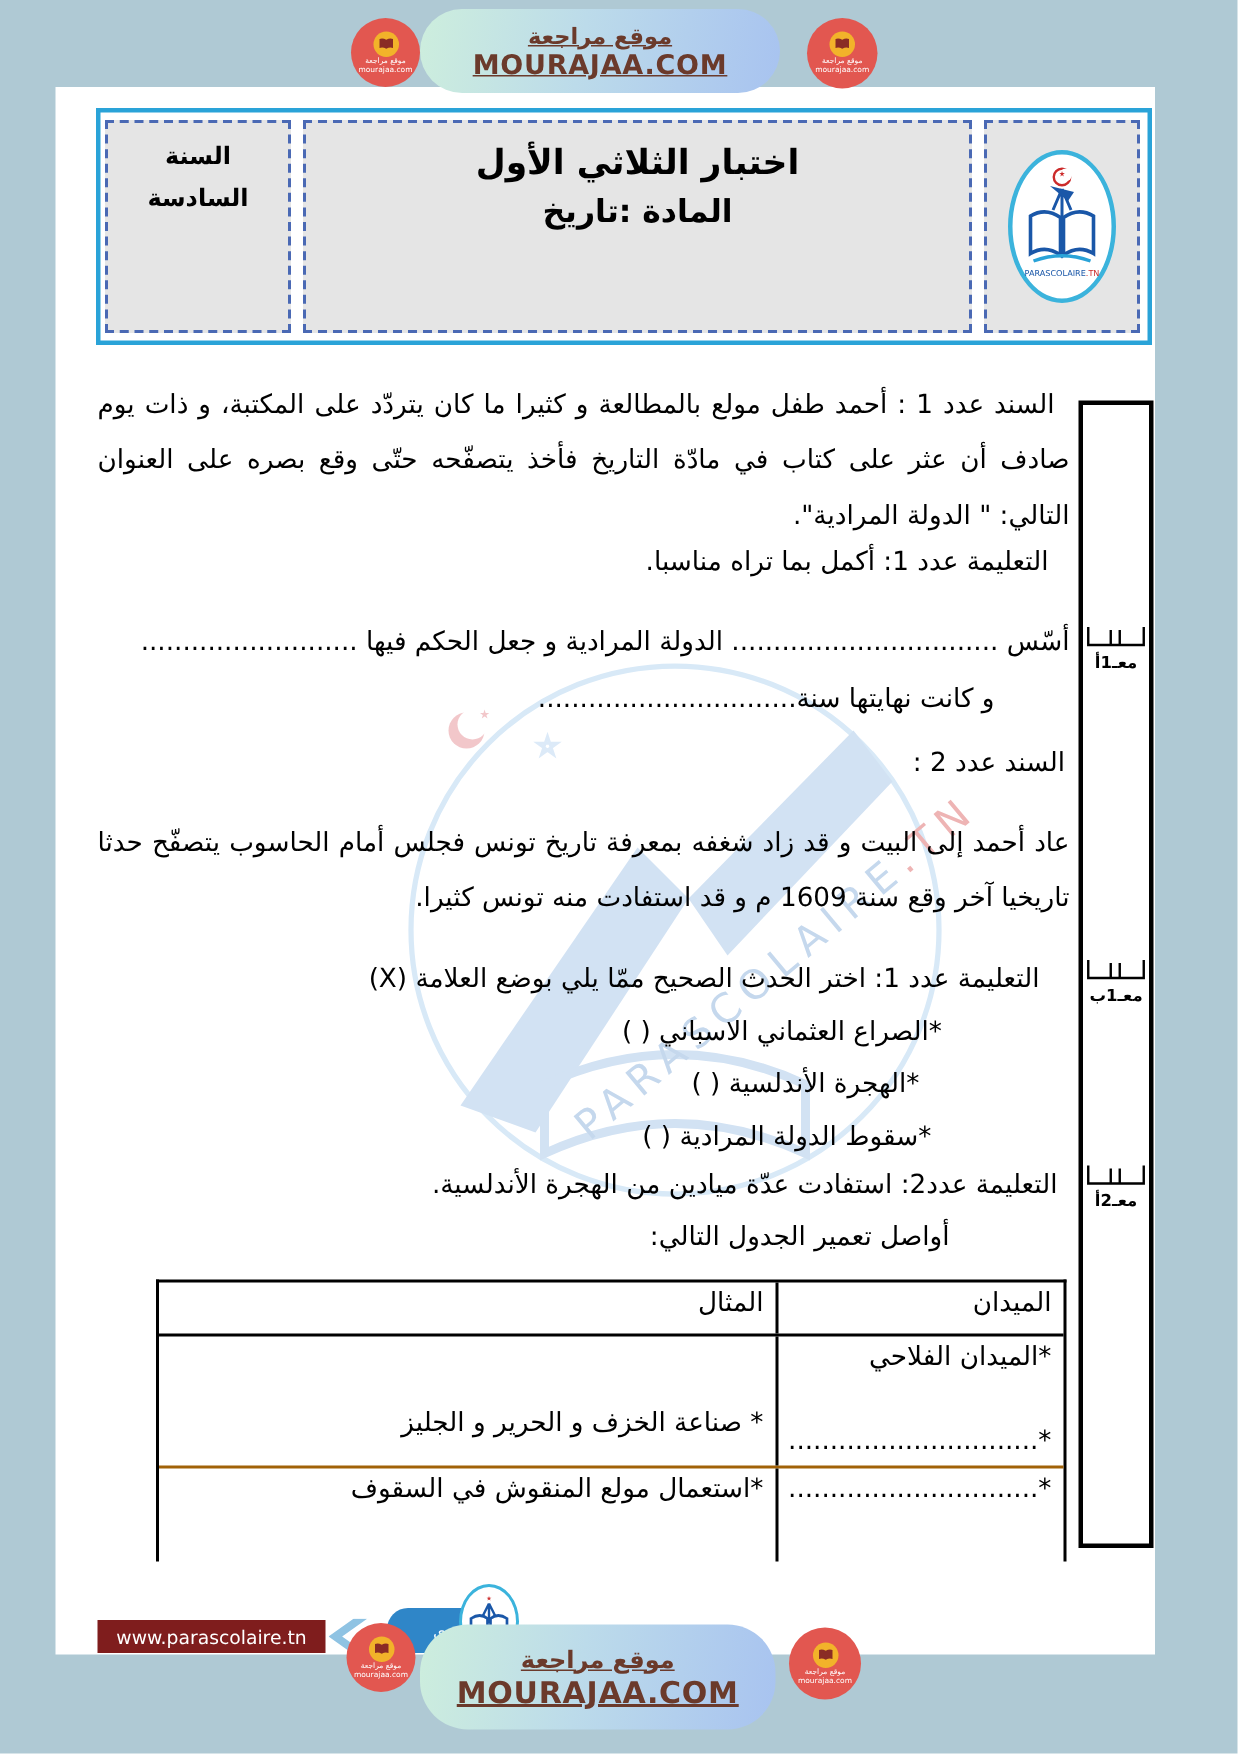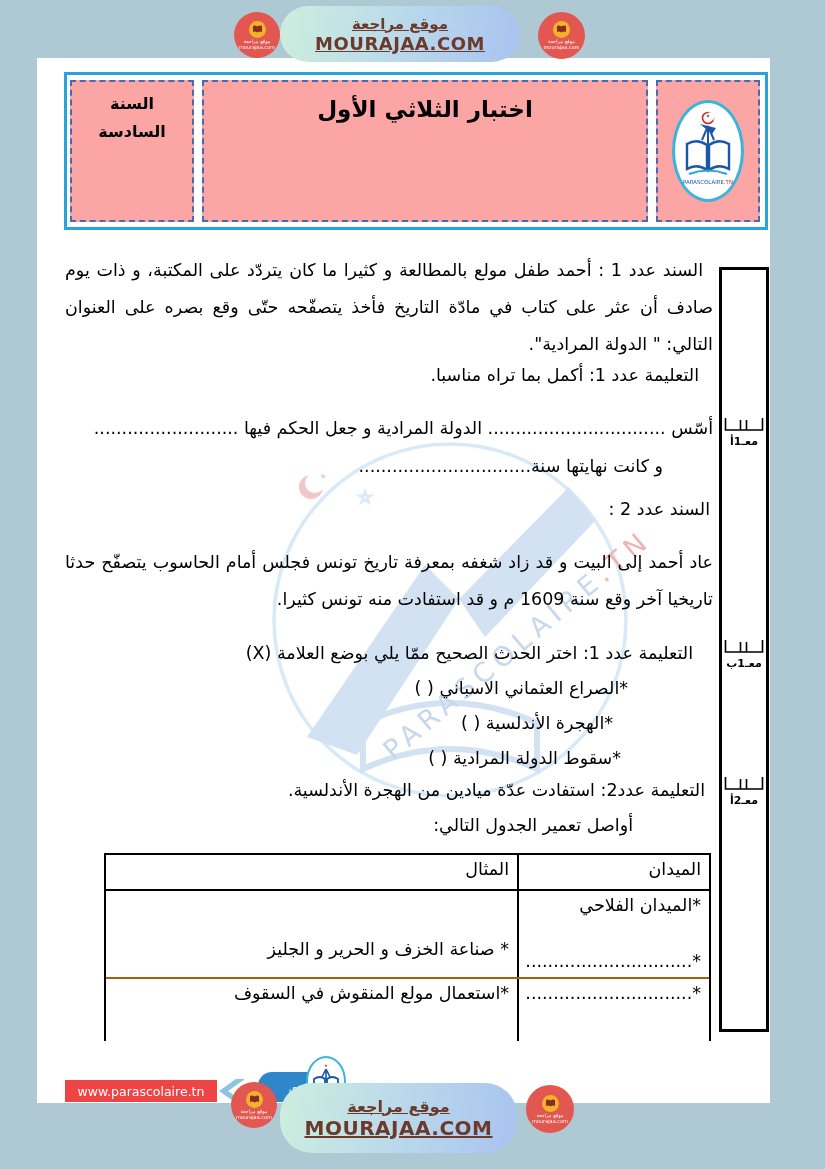--- a/index.html
+++ b/index.html
@@ -16,21 +16,21 @@
   .badge{background:#e25750;border-radius:50%;display:flex;flex-direction:column;align-items:center;
          justify-content:center;z-index:31;}
   .badge .ycirc{width:17px;height:17px;background:#f2b32a;border-radius:50%;display:flex;
                 align-items:center;justify-content:center;}
   .badge .btxt{color:#fff;font-size:5px;line-height:6px;text-align:center;}
   
   .page{left:37px;top:58px;width:733px;height:1045px;background:#ffffff;z-index:1;}
   
   .hd-outer{left:64px;top:72px;width:704px;height:158px;border:3px solid #2aa3d8;background:#fff;
             box-sizing:border-box;z-index:5;}
-  .dash{border:2px dashed #4a69b4;box-sizing:border-box;background:#fca5a5;z-index:6;}
+  .dash{border:2px dashed #4a69b4;box-sizing:border-box;background:#e5e5e5;z-index:6;}
   .grade-box{left:70px;top:80px;width:124px;height:142px;text-align:center;font-weight:bold;
              font-size:16px;line-height:28px;padding-top:8px;direction:rtl;}
   .title-box{left:202px;top:80px;width:446px;height:142px;text-align:center;direction:rtl;}
   .title-box .t1{font-size:23px;font-weight:bold;margin-top:14px;}
   .title-box .t2{font-size:21px;font-weight:bold;margin-top:7px;}
   .logo-box{left:656px;top:80px;width:104px;height:142px;display:flex;align-items:center;justify-content:center;}
   .oval{width:66px;height:96px;border:3px solid #3bb3dc;border-radius:50%;background:#fff;
         display:flex;align-items:center;justify-content:center;}
   
   .wm{left:245px;top:425px;z-index:2;}
@@ -48,21 +48,21 @@
   .extable{left:104px;top:853px;width:607px;direction:rtl;z-index:3;border:2px solid #000;
            border-bottom:none;box-sizing:border-box;background:transparent;}
   .trow{display:flex;}
   .tcell-f{width:192px;border-left:2px solid #000;box-sizing:border-box;padding:4px 8px;
            text-align:right;position:relative;}
   .tcell-e{flex:1;box-sizing:border-box;padding:4px 8px;text-align:right;position:relative;}
   .rhead{height:34px;border-bottom:2px solid #000;font-size:17.5px;}
   .rbig{height:86px;border-bottom:2px solid #a16207;font-size:17.5px;}
   .rlast{height:62px;font-size:17.5px;}
   
-  .wwwbar{left:65px;top:1080px;width:152px;height:22px;background:#ef4444;color:#fff;
+  .wwwbar{left:65px;top:1080px;width:152px;height:22px;background:#7f1d1d;color:#fff;
           font-size:12.5px;display:flex;align-items:center;justify-content:center;z-index:20;}
   .chev{left:219px;top:1079px;width:26px;height:24px;background:#8fc3e3;
         clip-path:polygon(100% 0,35% 50%,100% 100%,65% 100%,0 50%,65% 0);z-index:19;}
   .ribbon{left:258px;top:1072px;width:84px;height:30px;background:#2f86c8;border-radius:14px;
           color:#fff;font-size:11px;display:flex;align-items:center;justify-content:center;
           direction:rtl;z-index:18;}
   .mini-oval{left:306px;top:1056px;width:40px;height:50px;border:2.5px solid #3bb3dc;border-radius:50%;
              background:#fff;box-sizing:border-box;display:flex;align-items:center;justify-content:center;z-index:19;}
 </style>
 </head>
@@ -97,20 +97,21 @@
 
 <div class="abs hd-outer"></div>
 
 <div class="abs dash grade-box">
   <div>السنة</div>
   <div>السادسة</div>
 </div>
 
 <div class="abs dash title-box">
   <div class="t1">اختبار الثلاثي الأول</div>
+  <div class="t2">المادة :تاريخ</div>
 </div>
 
 <div class="abs dash logo-box">
   <div class="oval">
     <svg width="58" height="86" viewBox="0 0 58 86">
       <circle cx="29" cy="10" r="5.5" fill="none" stroke="#cc2b2b" stroke-width="1.6"></circle>
       <circle cx="31.5" cy="8.5" r="4.2" fill="#ffffff" stroke="none"></circle>
       <path d="M29 6 l1.2 3.6 -3-2.2 h3.7 l-3 2.2 Z" fill="#cc2b2b"></path>
       <path d="M29 18 L23 32 M29 18 L35 32 M29 18 V44" stroke="#1a57a8" stroke-width="2" fill="none"></path>
       <path d="M21 16 L37 20 L33 26 Z" fill="#1a57a8"></path>

